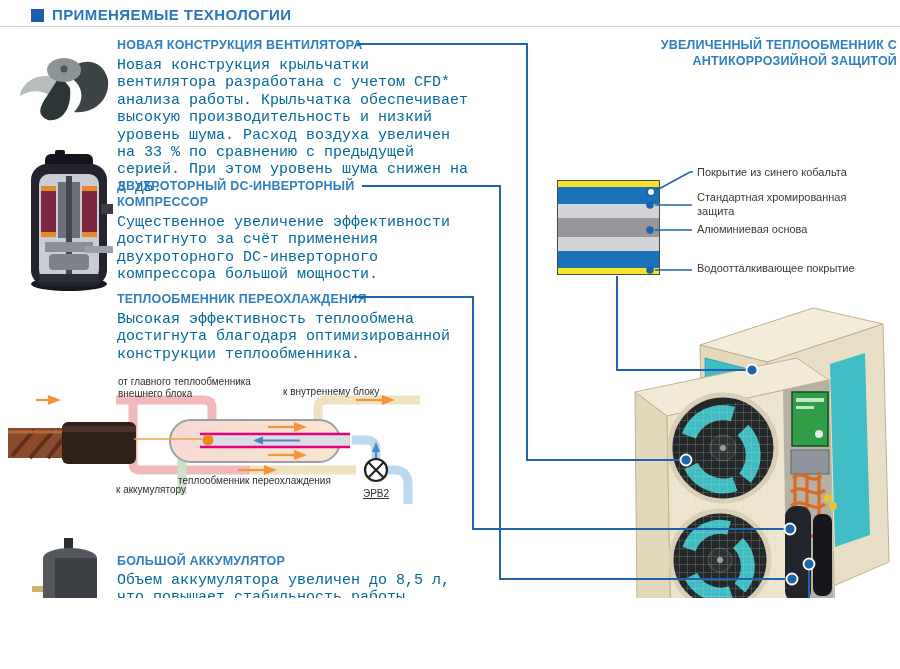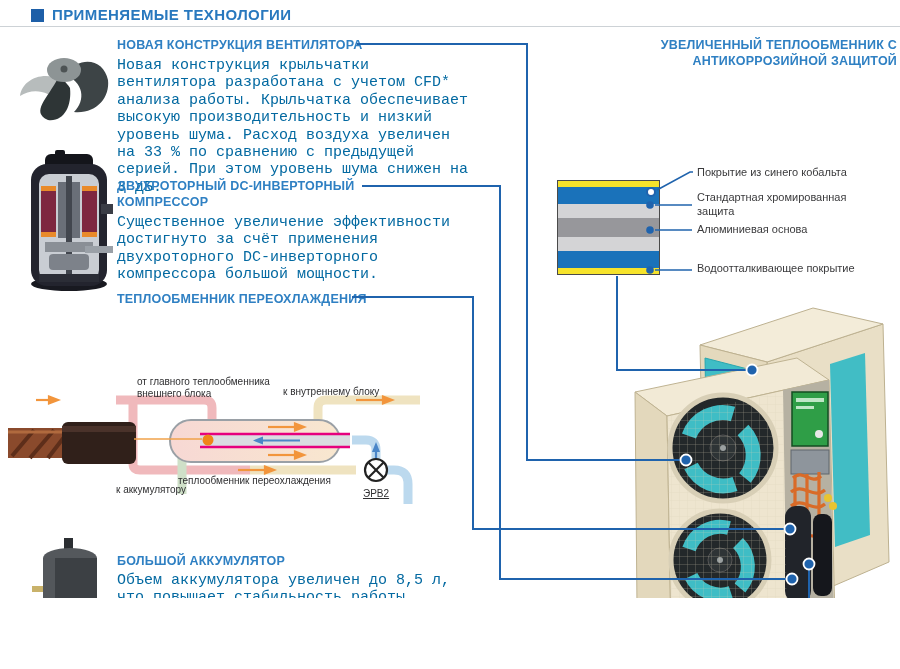--- a/index.html
+++ b/index.html
@@ -69,20 +69,21 @@
     <rect x="20" y="92" width="48" height="10" fill="#8a8f96"></rect>
     <rect x="60" y="96" width="28" height="7" fill="#9aa0a7"></rect>
     <rect x="76" y="54" width="12" height="10" fill="#3a3d46"></rect>
     <rect x="24" y="104" width="40" height="16" rx="4" fill="#7d828a"></rect>
     <rect x="14" y="124" width="60" height="8" fill="#2b2d36"></rect>
   </svg>
   <div class="abs sec-heading" style="left:117px;top:178px;width:245px;">ДВУХРОТОРНЫЙ DC-ИНВЕРТОРНЫЙ КОМПРЕССОР</div>
   <div class="abs sec-body" style="left:117px;top:214px;width:360px;">Существенное увеличение эффективности достигнуто за счёт применения двухроторного DC-инверторного компрессора большой мощности.</div>
 
   <div class="abs sec-heading" style="left:117px;top:291px;width:300px;">ТЕПЛООБМЕННИК ПЕРЕОХЛАЖДЕНИЯ</div>
+  <div class="abs sec-body" style="left:117px;top:311px;width:360px;">Высокая эффективность теплообмена достигнута благодаря оптимизированной конструкции теплообменника.</div>
 
   <div class="abs" style="left:0;top:372px;width:430px;height:140px;">
     <svg class="abs" style="left:0;top:0;" width="430" height="140" viewBox="0 0 430 140">
       <defs>
         <linearGradient id="vesselFill" x1="0" y1="0" x2="1" y2="0">
           <stop offset="0" stop-color="#f7d8d4"></stop>
             <stop offset="1" stop-color="#f8e7cf"></stop>
         </linearGradient>
       </defs>
 
@@ -133,21 +134,21 @@
         <line x1="30" y1="86" x2="54" y2="58" stroke="#5d2e1a" stroke-width="4"></line>
         <line x1="48" y1="86" x2="68" y2="60" stroke="#5d2e1a" stroke-width="4"></line>
         <line x1="8" y1="60" x2="68" y2="60" stroke="#b06a3e" stroke-width="3"></line>
         <rect x="62" y="50" width="74" height="42" rx="6" fill="#30201a"></rect>
         <rect x="62" y="54" width="74" height="6" fill="#4a322a"></rect>
       </g>
 
       <line x1="134" y1="67" x2="202" y2="67" stroke="#f0a24a" stroke-width="1.6"></line>
       <circle cx="208" cy="68" r="5.5" fill="#f08519"></circle>
     </svg>
-    <div class="abs dlabel pre" style="left:118px;top:4px;margin-left:19px;">от главного теплообменника
+    <div class="abs dlabel pre" style="left:118px;top:4px;">от главного теплообменника
 внешнего блока</div>
     <div class="abs dlabel" style="left:283px;top:14px;">к внутреннему блоку</div>
     <div class="abs dlabel" style="left:178px;top:103px;">теплообменник переохлаждения</div>
     <div class="abs dlabel" style="left:116px;top:112px;">к аккумулятору</div>
     <div class="abs dlabel" style="left:363px;top:116px;text-decoration:underline;">ЭРВ2</div>
   </div>
 
   <svg class="abs" style="left:28px;top:538px;" width="80" height="126" viewBox="0 0 80 126">
     <rect x="36" y="0" width="9" height="16" fill="#2c2f33"></rect>
     <path d="M4,52 H18 M4,50 H18" stroke="#c9b26a" stroke-width="4"></path>

